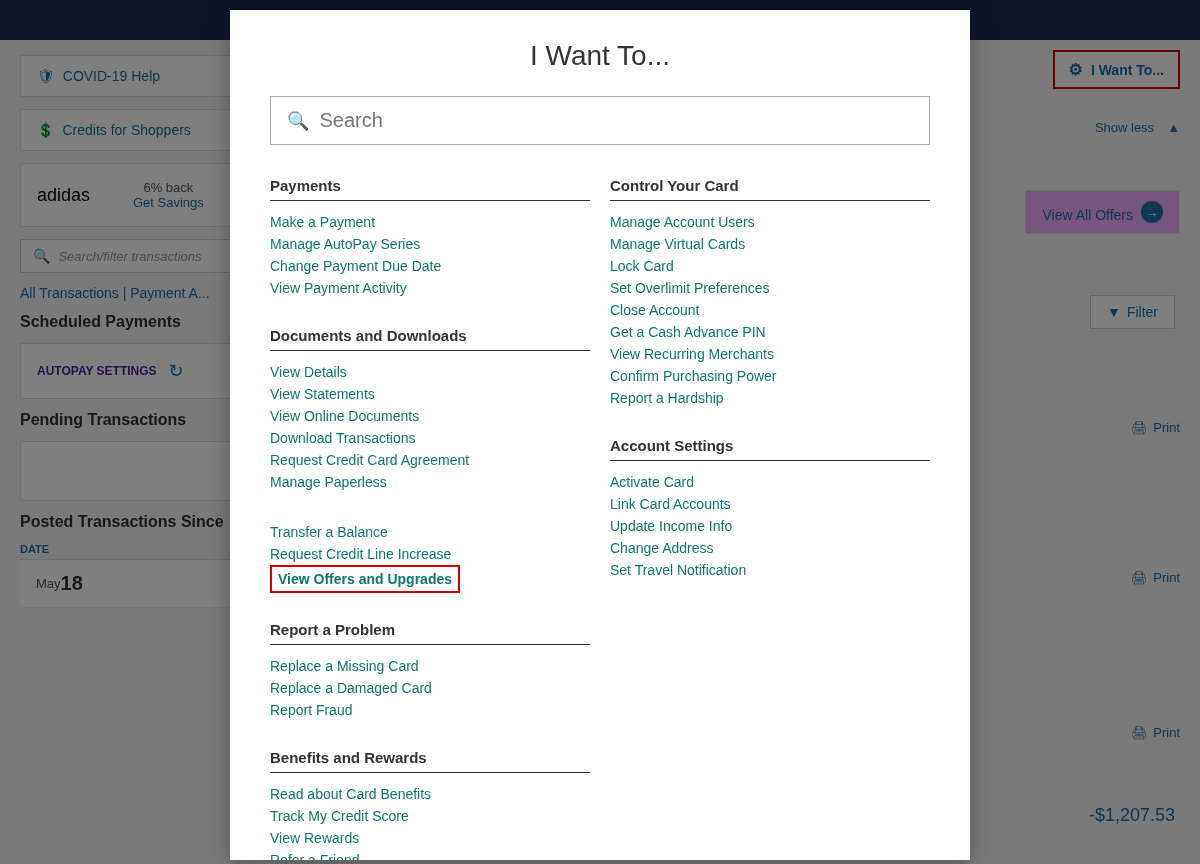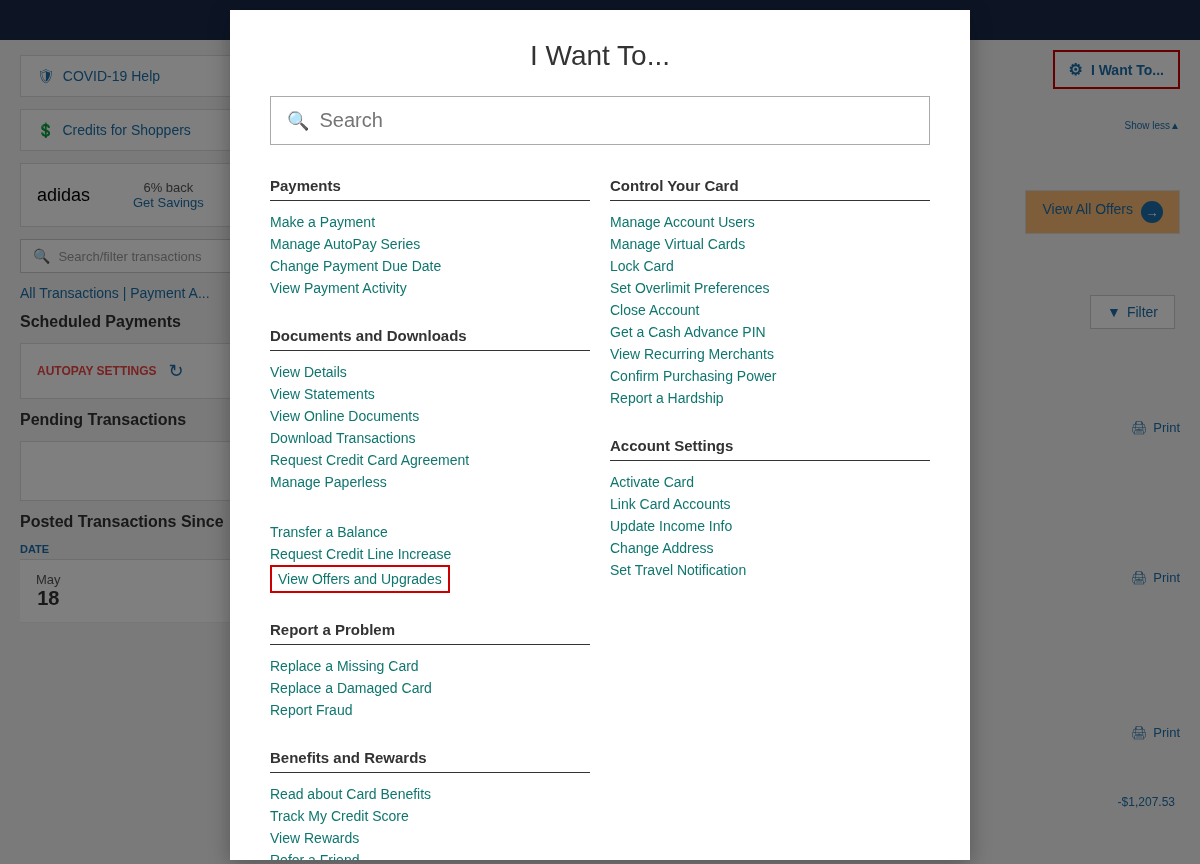--- a/index.html
+++ b/index.html
@@ -167,38 +167,38 @@
       font-size: 14px;
       font-weight: bold;
       z-index: 5;
     }
 
     .show-less-btn {
       position: absolute;
       top: 120px;
       right: 20px;
       color: #1a6fa8;
-      font-size: 10px;
+      font-size: 13px;
       z-index: 5;
       display: flex;
       align-items: center;
-      gap: 0;
+      gap: 13px;
     }
 
     .view-all-offers-btn {
       position: absolute;
       top: 190px;
       right: 20px;
-      background: #fdba74;
+      background: #f0abfc;
       border: 1px solid #ddd;
       padding: 10px 16px;
       color: #1a6fa8;
       font-size: 14px;
       display: flex;
-      align-items: flex-start;
+      align-items: flex-end;
       gap: 8px;
       z-index: 5;
     }
 
     .bg-print-btn {
       position: absolute;
       right: 20px;
       color: #1a6fa8;
       font-size: 13px;
       display: flex;
@@ -280,20 +280,21 @@
       font-size: 14px;
       text-decoration: none;
       padding: 3px 0;
       cursor: pointer;
     }
 
     .menu-link.highlighted {
       border: 2px solid #cc0000;
       padding: 4px 6px;
       display: inline-block;
+      font-weight: bold;
     }
 
     
     .modal::-webkit-scrollbar { width: 6px; }
     .modal::-webkit-scrollbar-track { background: #f1f1f1; }
     .modal::-webkit-scrollbar-thumb { background: #ccc; }
   </style>
 </head>
 <body>
 
@@ -316,54 +317,54 @@
       <div class="adidas-logo">adidas</div>
       <div>
         <div style="font-size:13px;color:#555;text-align:center;">6% back</div>
         <div style="font-size:13px;color:#1a6fa8;">Get Savings</div>
       </div>
     </div>
 
     <div class="bg-search-filter">
       <div class="bg-search-box">
         <span>🔍</span>
-        <span style="color:#999;font-size:13px;">Search/filter transactions</span>
+        <span style="color:#999;font-size:13px;font-style:italic;">Search/filter transactions</span>
       </div>
     </div>
 
     <div class="bg-tabs">
       <span>All Transactions | Payment A...</span>
     </div>
 
     <div class="bg-section-title">Scheduled Payments</div>
 
     <div class="bg-autopay-box">
       <div style="display:flex;align-items:center;gap:12px;">
-        <div style="font-size:12px;color:#ef4444;font-weight:bold;text-align:center;">AUTOPAY SETTINGS</div>
+        <div style="font-size:12px;color:#4c1d95;font-weight:bold;text-align:center;">AUTOPAY SETTINGS</div>
         <span style="font-size:18px;color:#1a6fa8;">↻</span>
       </div>
       <span style="font-size:14px;color:#555;font-style:italic;">(Statement Balance)</span>
     </div>
 
     <div style="display:flex;justify-content:space-between;align-items:center;width:78%;">
       <span class="bg-section-title">Pending Transactions</span>
     </div>
 
     <div class="bg-pending"></div>
 
     <div class="bg-posted-section">
       <div class="bg-posted-header">
         <span class="bg-section-title">Posted Transactions Since</span>
       </div>
       <div class="bg-table-header">
         <span>DATE</span>
         <span>AMOUNT</span>
       </div>
       <div class="bg-table-row">
-        <div style="display:flex;flex-direction:column;align-items:center;">
+        <div style="display:flex;align-items:center;">
           <span style="font-size:13px;color:#555;">May</span>
           <span style="font-size:20px;font-weight:bold;color:#333;">18</span>
         </div>
         <span style="font-size:18px;color:#1a6fa8;">↻</span>
       </div>
     </div>
   </div>
 
   <div class="iwantto-btn-bg">
     <span style="font-size:16px;">⚙</span>
@@ -386,21 +387,21 @@
   </div>
   <div class="bg-print-btn" style="top:570px;">
     <span>🖨</span>
     <span>Print</span>
   </div>
   <div class="bg-print-btn" style="top:725px;">
     <span>🖨</span>
     <span>Print</span>
   </div>
 
-  <div style="position:absolute;right:25px;bottom:55px;color:#1a6fa8;font-size:12px;">-$1,207.53</div>
+  <div style="position:absolute;right:25px;bottom:38px;color:#1a6fa8;font-size:18px;">-$1,207.53</div>
 
   <div style="position:absolute;right:25px;top:295px;background:white;border:1px solid #ccc;padding:8px 16px;display:flex;align-items:center;gap:6px;color:#1a6fa8;font-size:14px;">
     <span>▼</span>
     <span>Filter</span>
   </div>
 </div>
 
 <div class="overlay"></div>
 
 <div class="modal">

